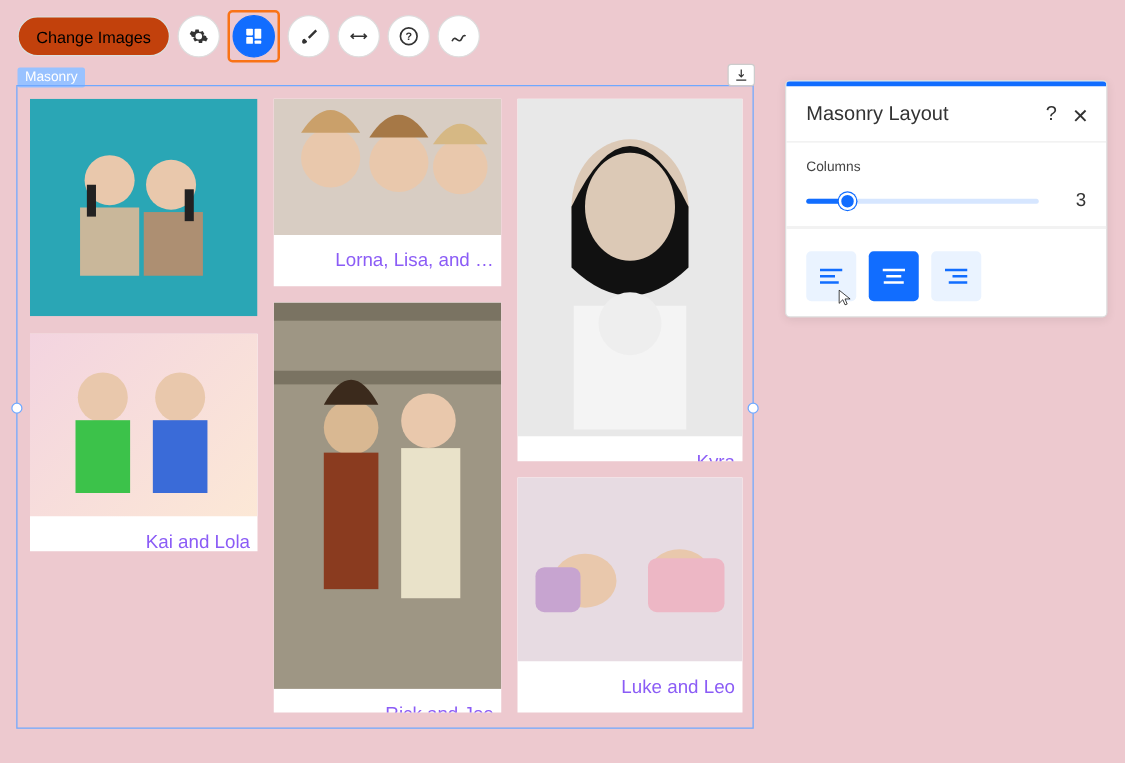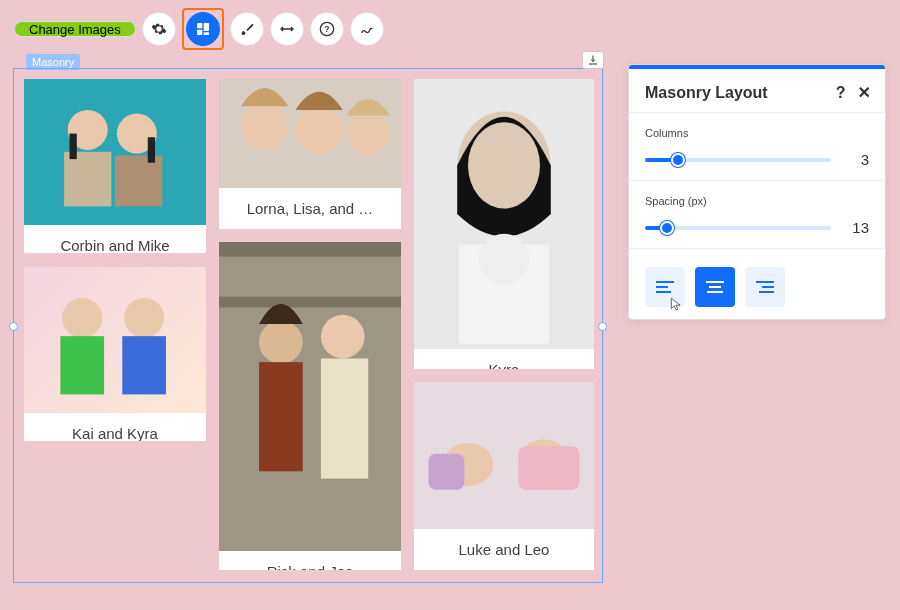--- a/index.html
+++ b/index.html
@@ -18,24 +18,24 @@
   
   .toolbar {
     position: absolute;
     top: 8px;
     left: 14px;
     display: flex;
     align-items: center;
     gap: 6px;
   }
   .pill-btn {
-    background: #84cc16;
+    background: #c2410c;
     border: 1px solid #ddd;
     border-radius: 18px;
-    height: 16px;
+    height: 32px;
     padding: 0 14px;
     font-size: 13px;
     cursor: pointer;
     display: flex;
     align-items: center;
   }
   .circle-btn {
     width: 34px;
     height: 34px;
     border-radius: 50%;
@@ -63,21 +63,20 @@
   
   .canvas-tag {
     position: absolute;
     left: 14px;
     top: 54px;
     background: #99c2ff;
     color: #fff;
     font-size: 11px;
     padding: 2px 6px;
     border-radius: 2px;
-    margin-left: 12px;
   }
   .canvas {
     position: absolute;
     left: 13px;
     top: 68px;
     width: 590px;
     height: 515px;
     border: 1px solid #6fa8ff;
     background: transparent;
     padding: 10px;
@@ -111,47 +110,46 @@
   .masonry { position: relative; width: 100%; height: 100%; }
   .card {
     position: absolute;
     background: #fff;
     display: flex;
     flex-direction: column;
     overflow: hidden;
   }
   .card .photo { flex: 1; display: flex; align-items: center; justify-content: center; }
   .card .caption {
-    text-align: center;
+    text-align: right;
     padding: 12px 6px;
     font-size: 15px;
-    color: #404040;
+    color: #8b5cf6;
     white-space: nowrap;
     overflow: hidden;
     text-overflow: ellipsis;
   }
 
   
   .panel {
     position: absolute;
     right: 14px;
     top: 64px;
     width: 258px;
     background: #fff;
     border: 1px solid #ddd;
     border-radius: 4px;
     box-shadow: 0 2px 8px rgba(0,0,0,0.08);
     overflow: hidden;
   }
   .panel-topbar { height: 4px; background: #116dff; }
   .panel-head {
     display: flex;
-    align-items: center;
     padding: 14px 14px 10px 16px;
-    font-weight: 700;
+    font-weight: 400;
     font-size: 16px;
   }
   .panel-head .spacer { flex: 1; }
   .panel-head .ic { margin-left: 12px; font-size: 16px; color: #333; cursor: pointer; }
   .panel-divider { height: 1px; background: #eee; }
   .panel-section { padding: 14px 16px 12px; }
   .panel-label { font-size: 11px; color: #444; margin-bottom: 12px; }
   .slider-row { display: flex; align-items: center; gap: 14px; }
   .slider {
     position: relative;
@@ -269,21 +267,20 @@
       <div class="photo" style="background:#2aa6b5">
         <svg class="pp" viewBox="0 0 100 80">
             <circle cx="35" cy="28" r="11" fill="#e9c8ac"></circle>
             <rect x="22" y="40" width="26" height="30" fill="#c9b79a"></rect>
             <circle cx="62" cy="30" r="11" fill="#e9c8ac"></circle>
             <rect x="50" y="42" width="26" height="28" fill="#ad8f72"></rect>
             <rect x="25" y="30" width="4" height="14" fill="#222"></rect>
             <rect x="68" y="32" width="4" height="14" fill="#222"></rect>
           </svg>
       </div>
-      <div class="caption">Corbin and Mike</div>
     </div>
 
     <div class="card" style="left:195px;top:0;width:182px;height:150px">
       <div class="photo" style="background:#d8cdc3">
         <svg class="pp" viewBox="0 0 100 60">
             <circle cx="25" cy="26" r="13" fill="#e9c8ac"></circle>
             <path d="M12 15q13-20 26 0" fill="#caa06a"></path>
             <circle cx="55" cy="28" r="13" fill="#e9c8ac"></circle>
             <path d="M42 17q13-20 26 0" fill="#a67846"></path>
             <circle cx="82" cy="30" r="12" fill="#e9c8ac"></circle>
@@ -308,21 +305,21 @@
 
     <div class="card" style="left:0;top:188px;width:182px;height:174px">
       <div class="photo" style="background:linear-gradient(135deg,#f3d4e0,#fce8d6)">
         <svg class="pp" viewBox="0 0 100 80">
             <circle cx="32" cy="28" r="11" fill="#e9c8ac"></circle>
             <rect x="20" y="38" width="24" height="32" fill="#3cc24a"></rect>
             <circle cx="66" cy="28" r="11" fill="#e9c8ac"></circle>
             <rect x="54" y="38" width="24" height="32" fill="#3a6bd8"></rect>
           </svg>
       </div>
-      <div class="caption">Kai and Kyra</div>
+      <div class="caption">Kai and Lola</div>
     </div>
 
     <div class="card" style="left:195px;top:163px;width:182px;height:328px">
       <div class="photo" style="background:#b8b1a4">
         <svg class="pp" viewBox="0 0 100 170">
             <rect width="100" height="170" fill="#9e9684"></rect>
             <rect x="0" y="0" width="100" height="8" fill="#7a7362"></rect>
             <rect x="0" y="30" width="100" height="6" fill="#7a7362"></rect>
             <circle cx="34" cy="55" r="12" fill="#d9b892"></circle>
             <path d="M22 45q12-22 24 0" fill="#3b2a1c"></path>
@@ -364,30 +361,20 @@
     <div class="slider-row">
       <div class="slider">
         <div class="fill" style="width:18%"></div>
         <div class="thumb" style="left:18%"></div>
       </div>
       <div class="slider-val">3</div>
     </div>
   </div>
   <div class="panel-divider"></div>
 
-  <div class="panel-section">
-    <div class="panel-label">Spacing (px)</div>
-    <div class="slider-row">
-      <div class="slider">
-        <div class="fill" style="width:12%"></div>
-        <div class="thumb" style="left:12%"></div>
-      </div>
-      <div class="slider-val">13</div>
-    </div>
-  </div>
   <div class="panel-divider"></div>
 
   <div class="panel-section">
     <div class="align-row">
       <div class="align-btn">
         <svg viewBox="0 0 18 14">
             <line x1="0" y1="2" x2="18" y2="2"></line>
             <line x1="0" y1="7" x2="12" y2="7"></line>
             <line x1="0" y1="12" x2="15" y2="12"></line>
           </svg>

